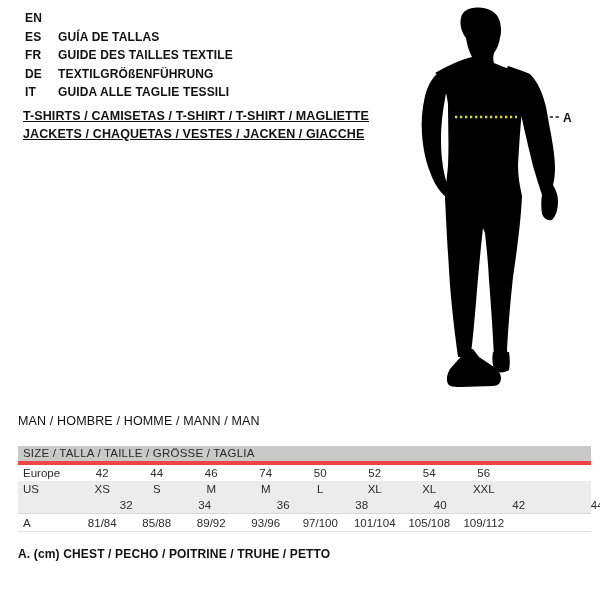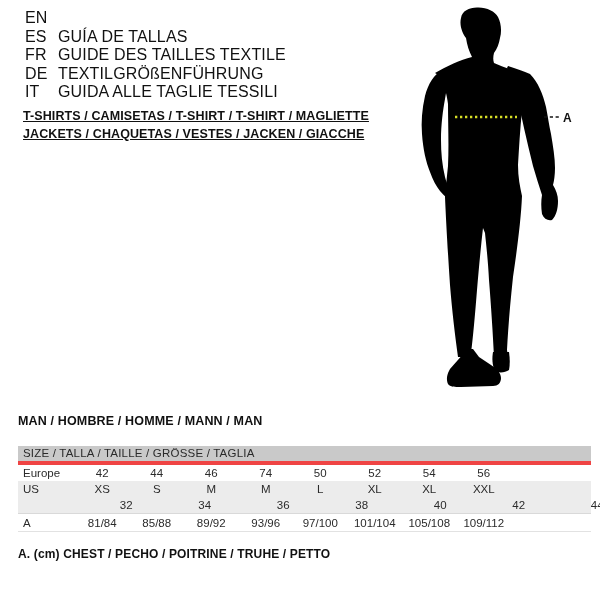--- a/index.html
+++ b/index.html
@@ -5,28 +5,28 @@
   html,body{margin:0;padding:0;}
   body{
     width:600px;height:600px;background:#ffffff;position:relative;overflow:hidden;
     font-family:"Liberation Sans",sans-serif;color:#111;
     -webkit-font-smoothing:antialiased;
   }
   .abs{position:absolute;}
 
   
   .lang-block{left:25px;top:9px;}
-  .lang-row{display:flex;line-height:18.6px;font-size:16px;font-weight:normal;letter-spacing:.15px;}
+  .lang-row{display:flex;line-height:18.6px;font-size:12px;font-weight:bold;letter-spacing:.15px;}
   .lang-code{width:33px;flex:0 0 33px;}
 
   
   .cat-block{left:23px;top:108px;font-size:12.5px;font-weight:bold;line-height:17.6px;letter-spacing:.1px;text-decoration:underline;}
 
   
-  .man-line{left:18px;top:414px;font-size:12.5px;font-weight:bold;letter-spacing:.15px;}
+  .man-line{left:18px;top:414px;font-size:12.5px;font-weight:normal;letter-spacing:.15px;}
 
   
   .size-table{left:18px;top:446px;width:573px;font-size:11.5px;}
   .thead{
     background:#c9c9c9;height:15px;line-height:15px;padding-left:5px;
     border-bottom:4px solid #ef4444;color:#2a2a2a;letter-spacing:.2px;
   }
   .trow{
     display:grid;grid-template-columns:57px repeat(8,54.5px) 1fr;
     align-items:center;height:16px;color:#2b2b2b;

